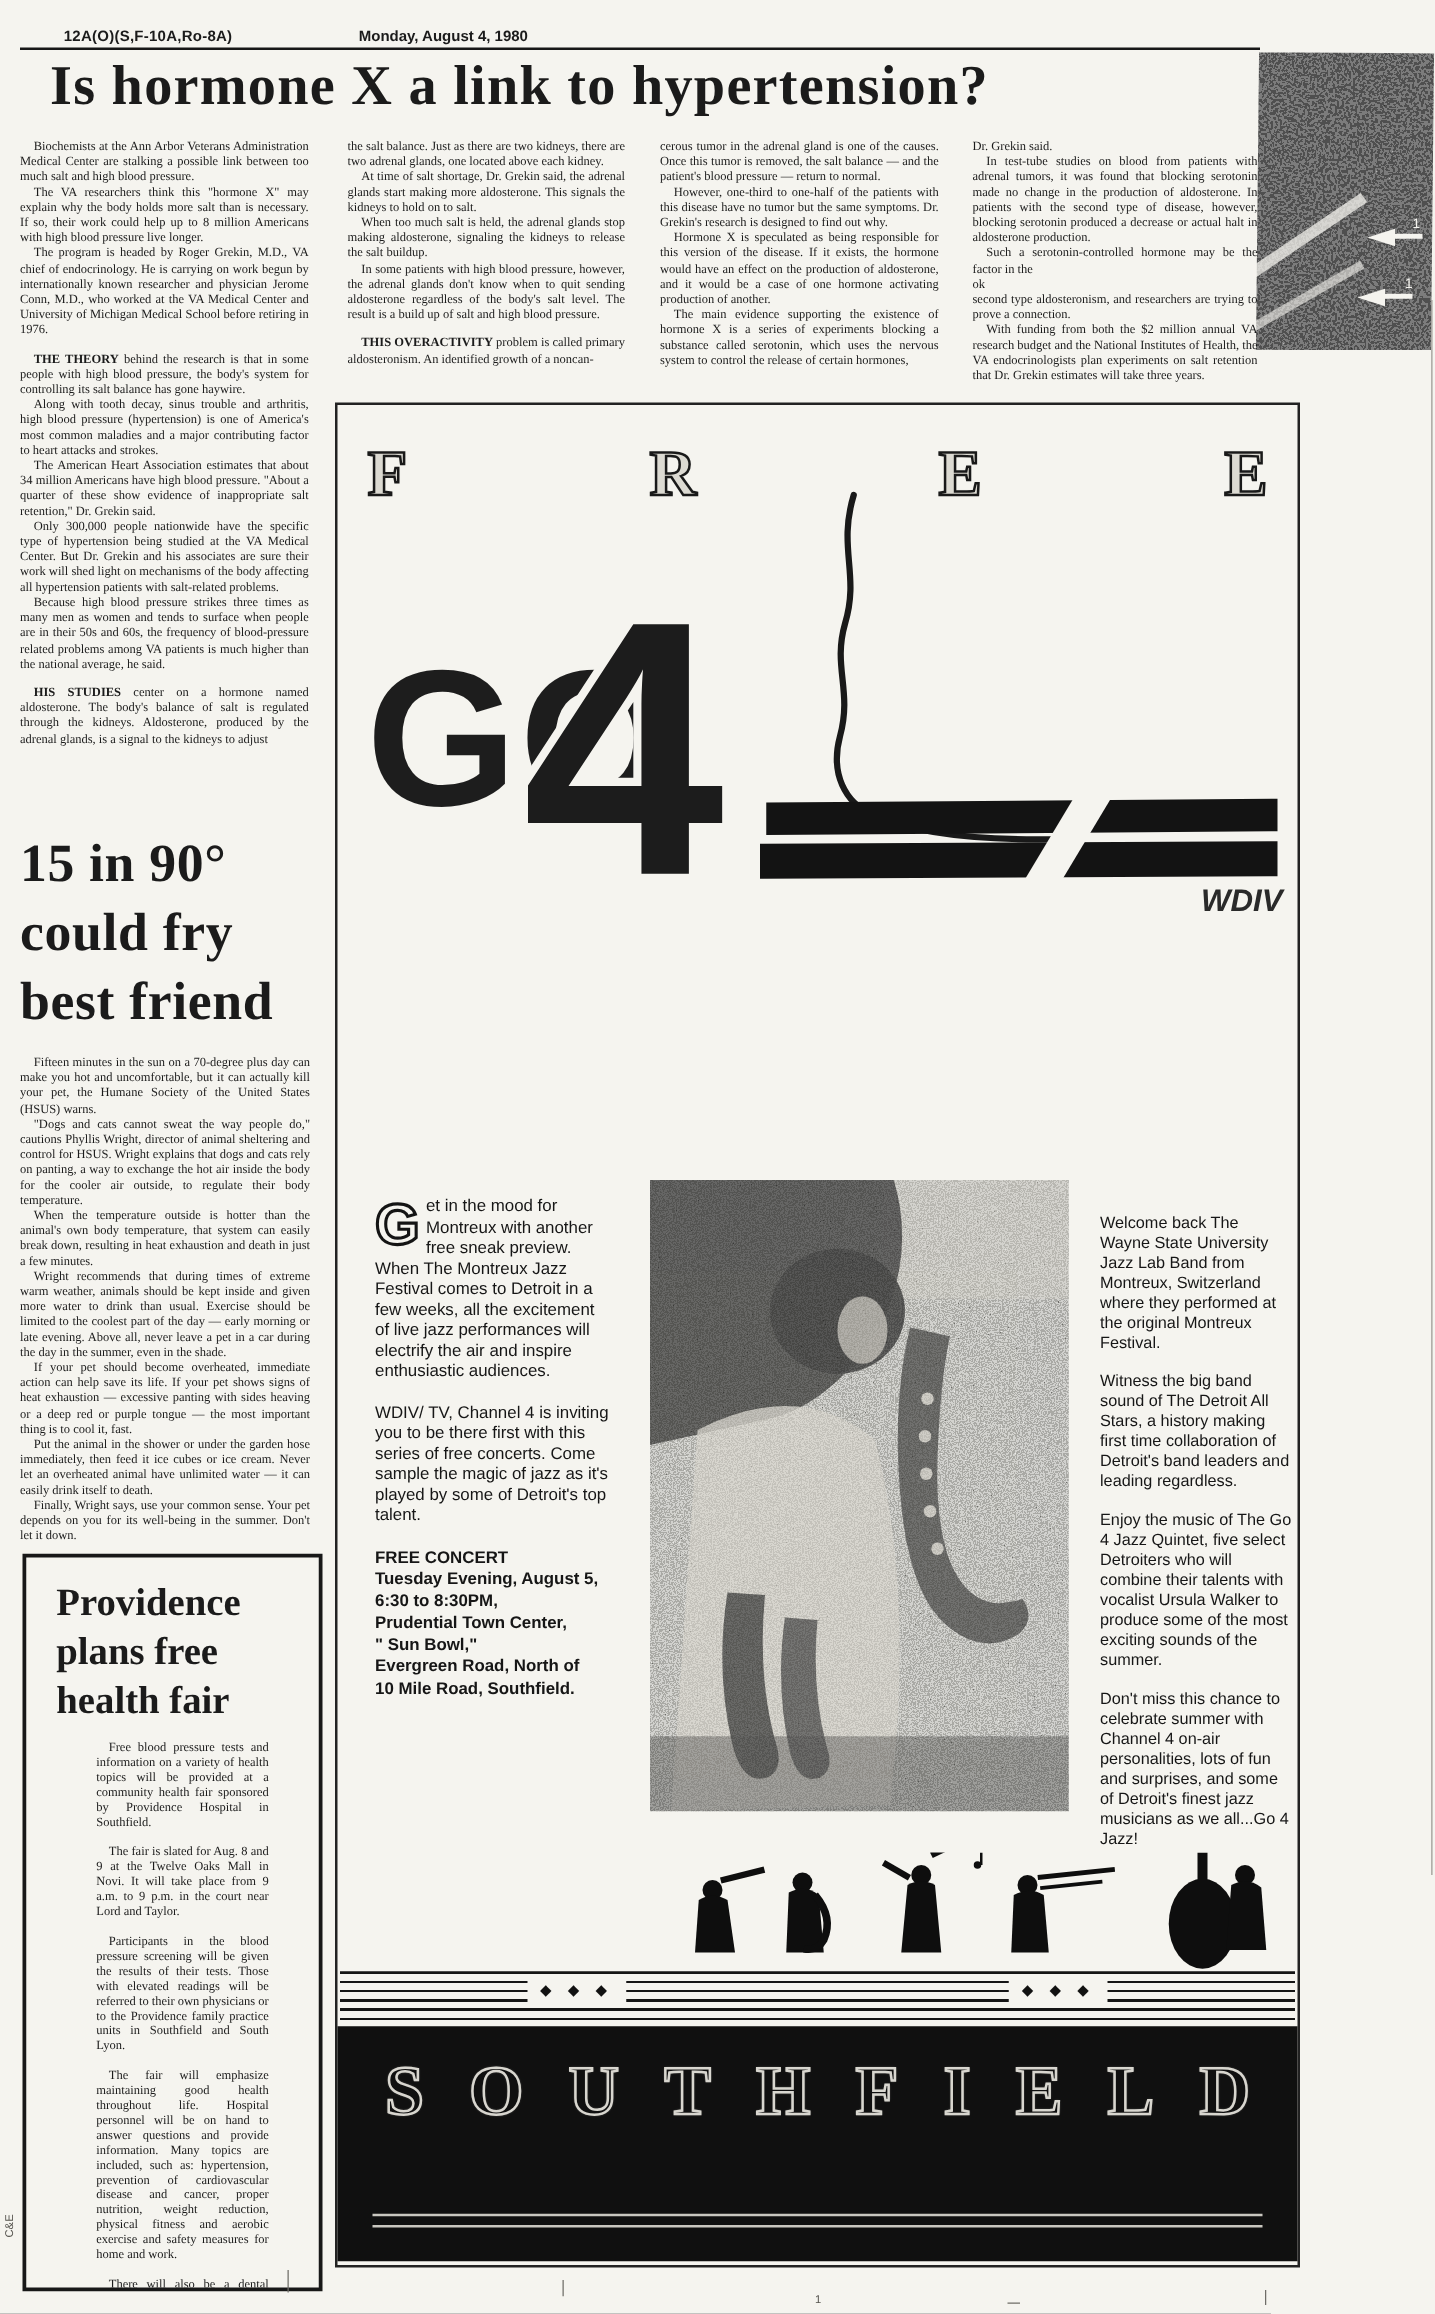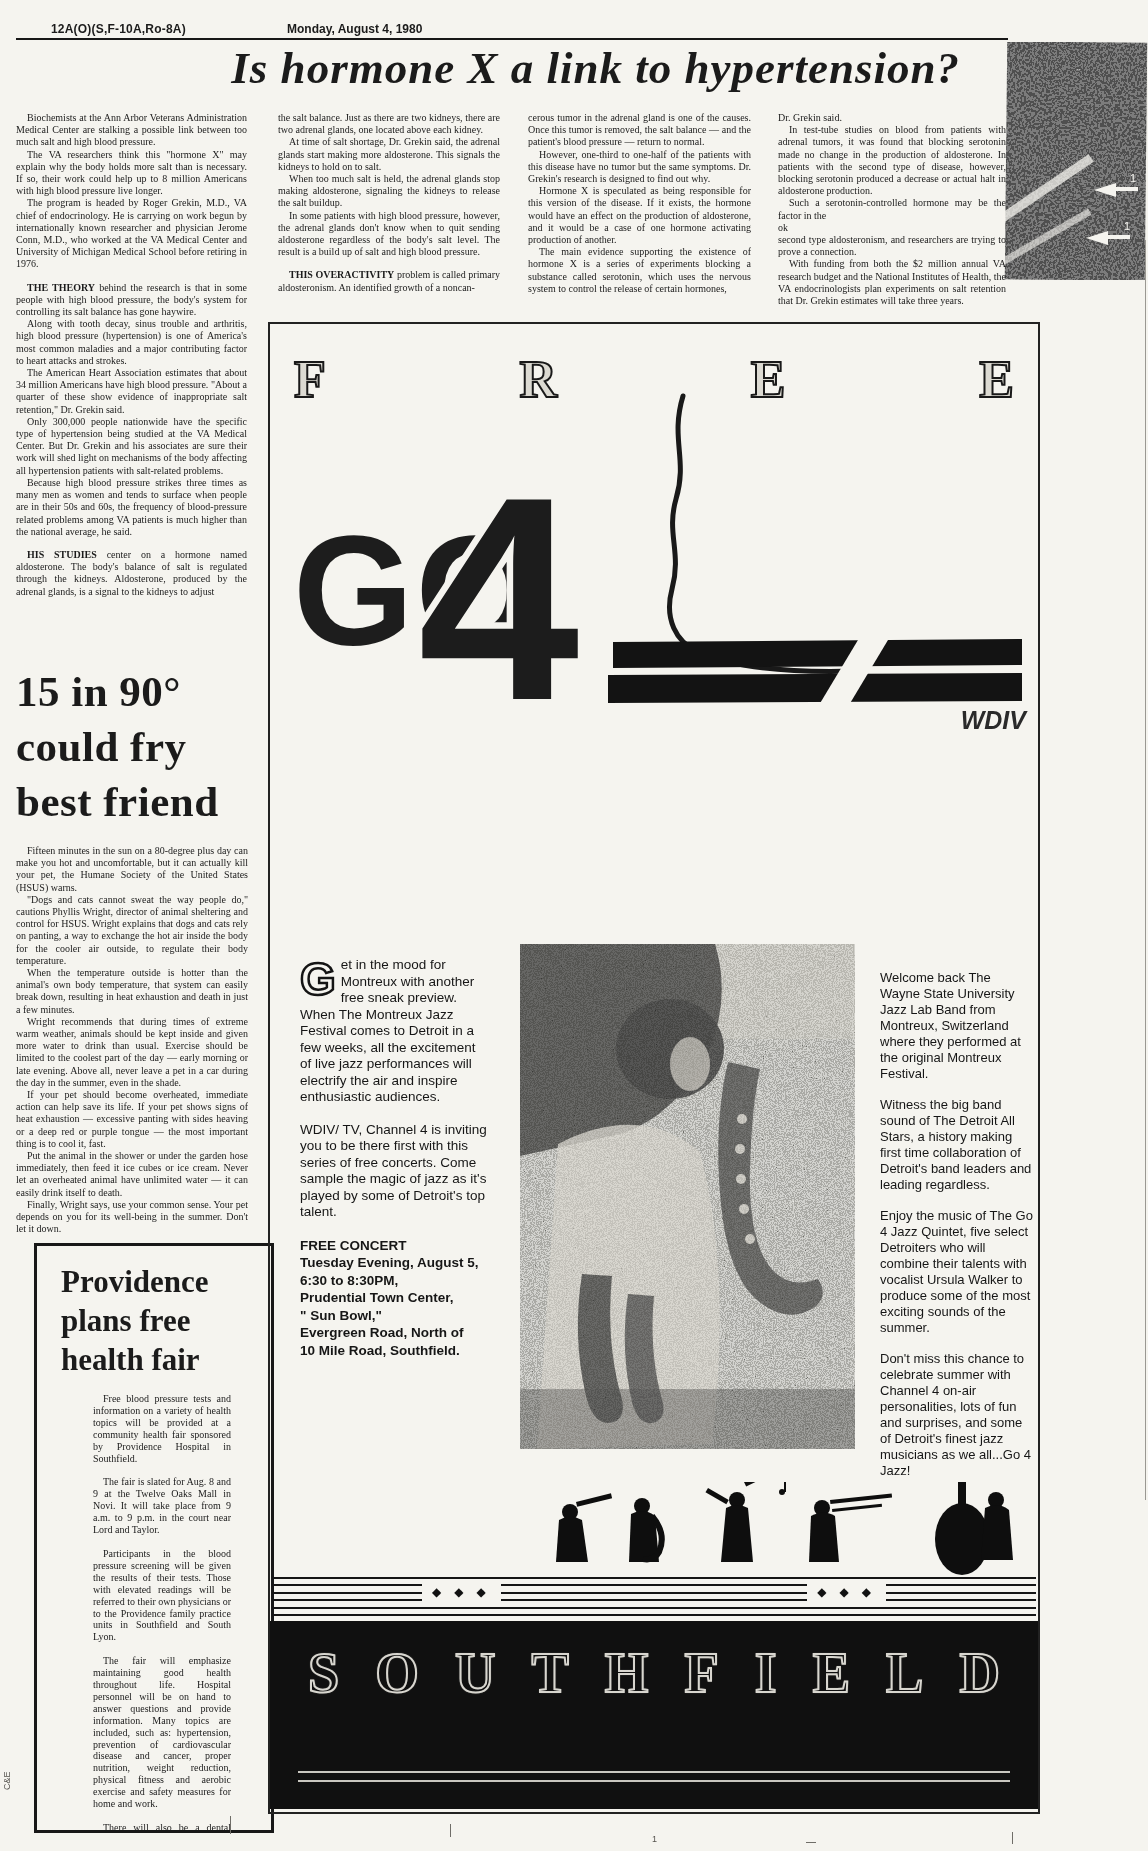--- a/index.html
+++ b/index.html
@@ -10,41 +10,41 @@
   }
   .abs { position:absolute; }
 
   
   .folio { left:32px; top:22px; font:bold 12px "Liberation Sans",sans-serif; letter-spacing:.2px;margin-left:19px; }
   .pagedate { left:287px; top:22px; font:bold 12px "Liberation Sans",sans-serif; }
   .header-rule { left:16px; top:38px; width:992px; height:2px; background:#171717; }
 
   
   .main-headline {
-    left:40px; top:42px; width:920px; text-align:right;
-    font-style:italic; font-weight:bold; font-size:45px; letter-spacing:1px;
+    left:40px; top:42px; width:920px; text-align:left;
+    font-weight:bold; font-size:45px; letter-spacing:1px;
   }
 
   
   .newsbody { font-size:10px; line-height:12.2px; text-align:justify; overflow:hidden; }
   .newsbody p { margin:0; text-indent:11px; }
   .newsbody p.lead-para { margin-top:11px; }
   .newsbody p.noindent { text-indent:0; }
 
   .colA { left:16px;  top:112px; width:231px; height:550px; }
   .colB { left:278px; top:112px; width:222px; height:212px; }
   .colC { left:528px; top:112px; width:223px; height:212px; }
   .colD { left:778px; top:112px; width:228px; height:205px; }
 
   
   .pets-head { left:16px; top:664px; font-weight:bold; font-size:43px; line-height:55px; letter-spacing:.5px; }
   .pets-body { left:16px; top:845px; width:232px; height:392px; }
 
   
-  .prov-box { left:34px; top:1243px; width:240px; height:590px; border:3px solid #181818;
+  .prov-box { left:18px; top:1243px; width:240px; height:590px; border:3px solid #181818;
               box-sizing:border-box; overflow:hidden; }
   .prov-head { margin:16px 0 14px 24px; font-weight:bold; font-size:31px; line-height:39px; }
   .prov-body { margin:6px 28px 0 44px; font-size:10px; line-height:11.9px; text-align:justify; }
   .prov-body p { margin:12px; text-indent:10px; }
 
   
   .ad-box { left:268px; top:322px; width:772px; height:1492px; border:2px solid #222;
             box-sizing:border-box; }
   .free-row { position:absolute; left:24px; right:24px; top:26px; display:flex; justify-content:space-between; }
   .free-row span {
@@ -174,21 +174,21 @@
       <p class="noindent">second type aldosteronism, and researchers are trying to prove a connection.</p>
       <p>With funding from both the $2 million annual VA research budget and the National Institutes of Health, the VA endocrinologists plan experiments on salt retention that Dr. Grekin estimates will take three years.</p>
     </div>
 
   <div class="abs pets-head">
       <div>15 in 90°</div>
       <div>could fry</div>
       <div>best friend</div>
     </div>
   <div class="abs newsbody pets-body">
-      <p>Fifteen minutes in the sun on a 80-degree plus day can make you hot and uncomfortable, but it can actually kill your pet, the Humane Society of the United States (HSUS) warns.</p>
+      <p>Fifteen minutes in the sun on a 70-degree plus day can make you hot and uncomfortable, but it can actually kill your pet, the Humane Society of the United States (HSUS) warns.</p>
       <p>"Dogs and cats cannot sweat the way people do," cautions Phyllis Wright, director of animal sheltering and control for HSUS. Wright explains that dogs and cats rely on panting, a way to exchange the hot air inside the body for the cooler air outside, to regulate their body temperature.</p>
       <p>When the temperature outside is hotter than the animal's own body temperature, that system can easily break down, resulting in heat exhaustion and death in just a few minutes.</p>
       <p>Wright recommends that during times of extreme warm weather, animals should be kept inside and given more water to drink than usual. Exercise should be limited to the coolest part of the day — early morning or late evening. Above all, never leave a pet in a car during the day in the summer, even in the shade.</p>
       <p>If your pet should become overheated, immediate action can help save its life. If your pet shows signs of heat exhaustion — excessive panting with sides heaving or a deep red or purple tongue — the most important thing is to cool it, fast.</p>
       <p>Put the animal in the shower or under the garden hose immediately, then feed it ice cubes or ice cream. Never let an overheated animal have unlimited water — it can easily drink itself to death.</p>
       <p>Finally, Wright says, use your common sense. Your pet depends on you for its well-being in the summer. Don't let it down.</p>
     </div>
 
   <div class="abs prov-box">
     <div class="prov-head">

